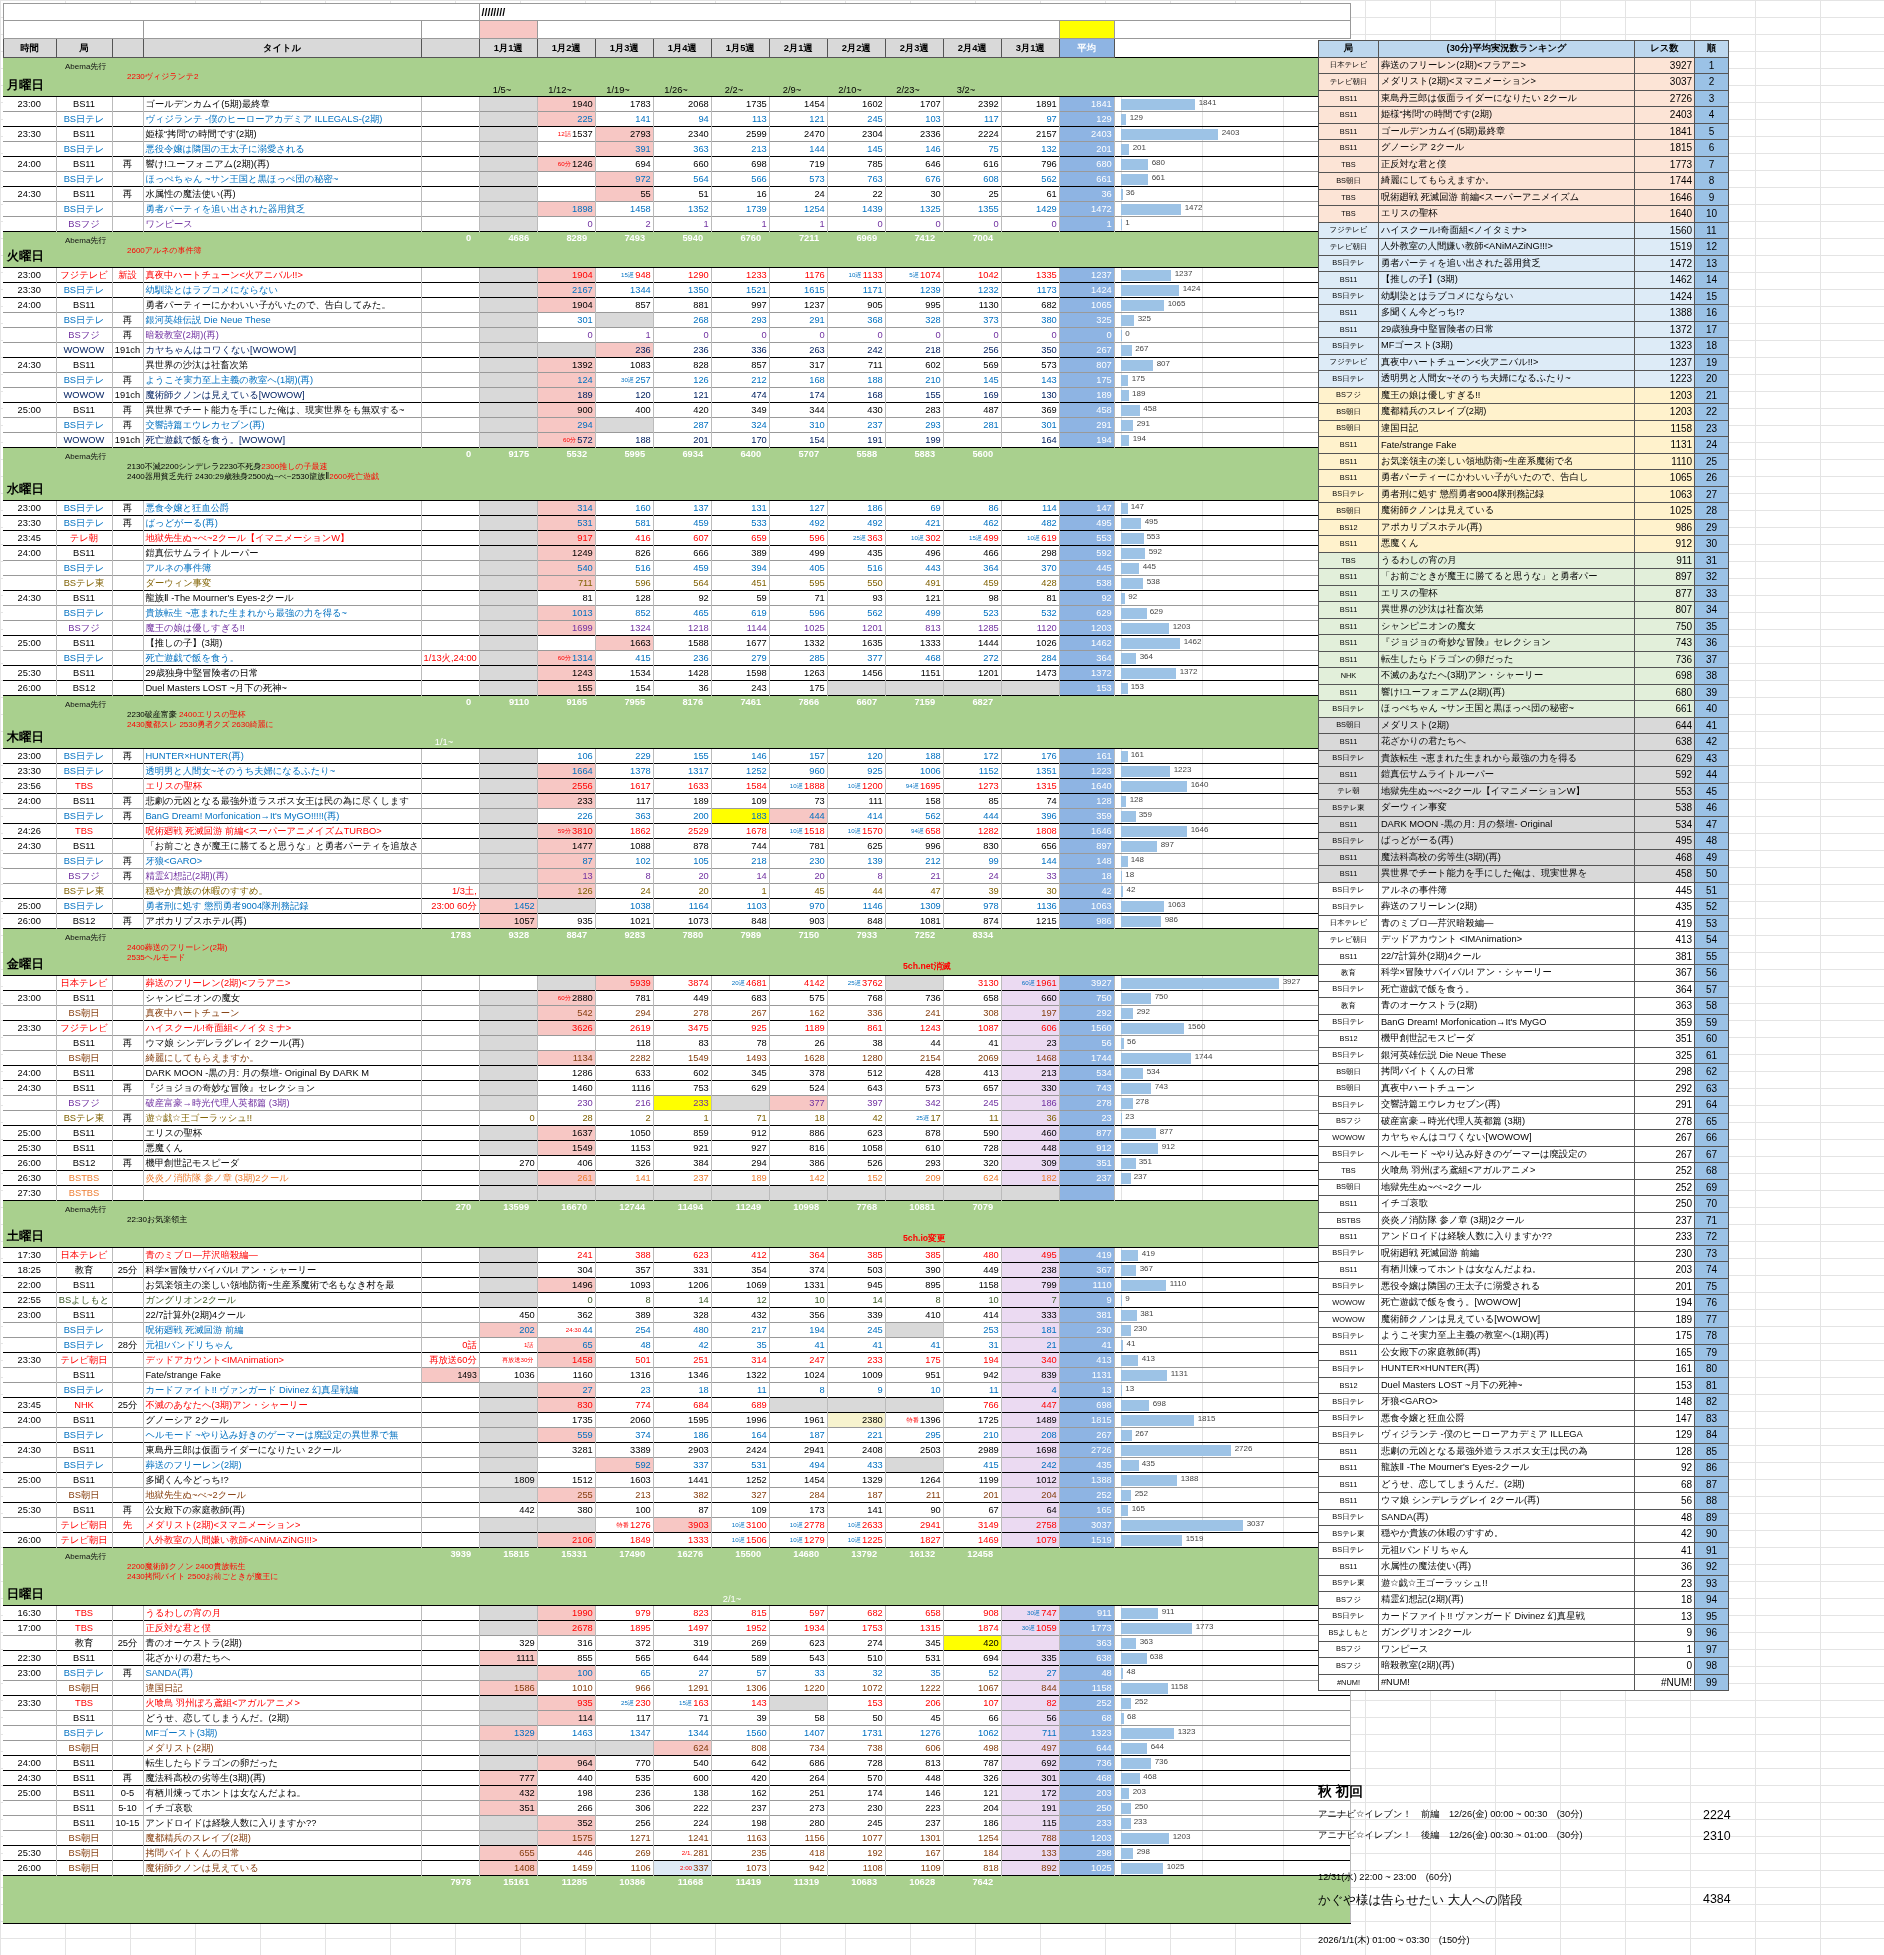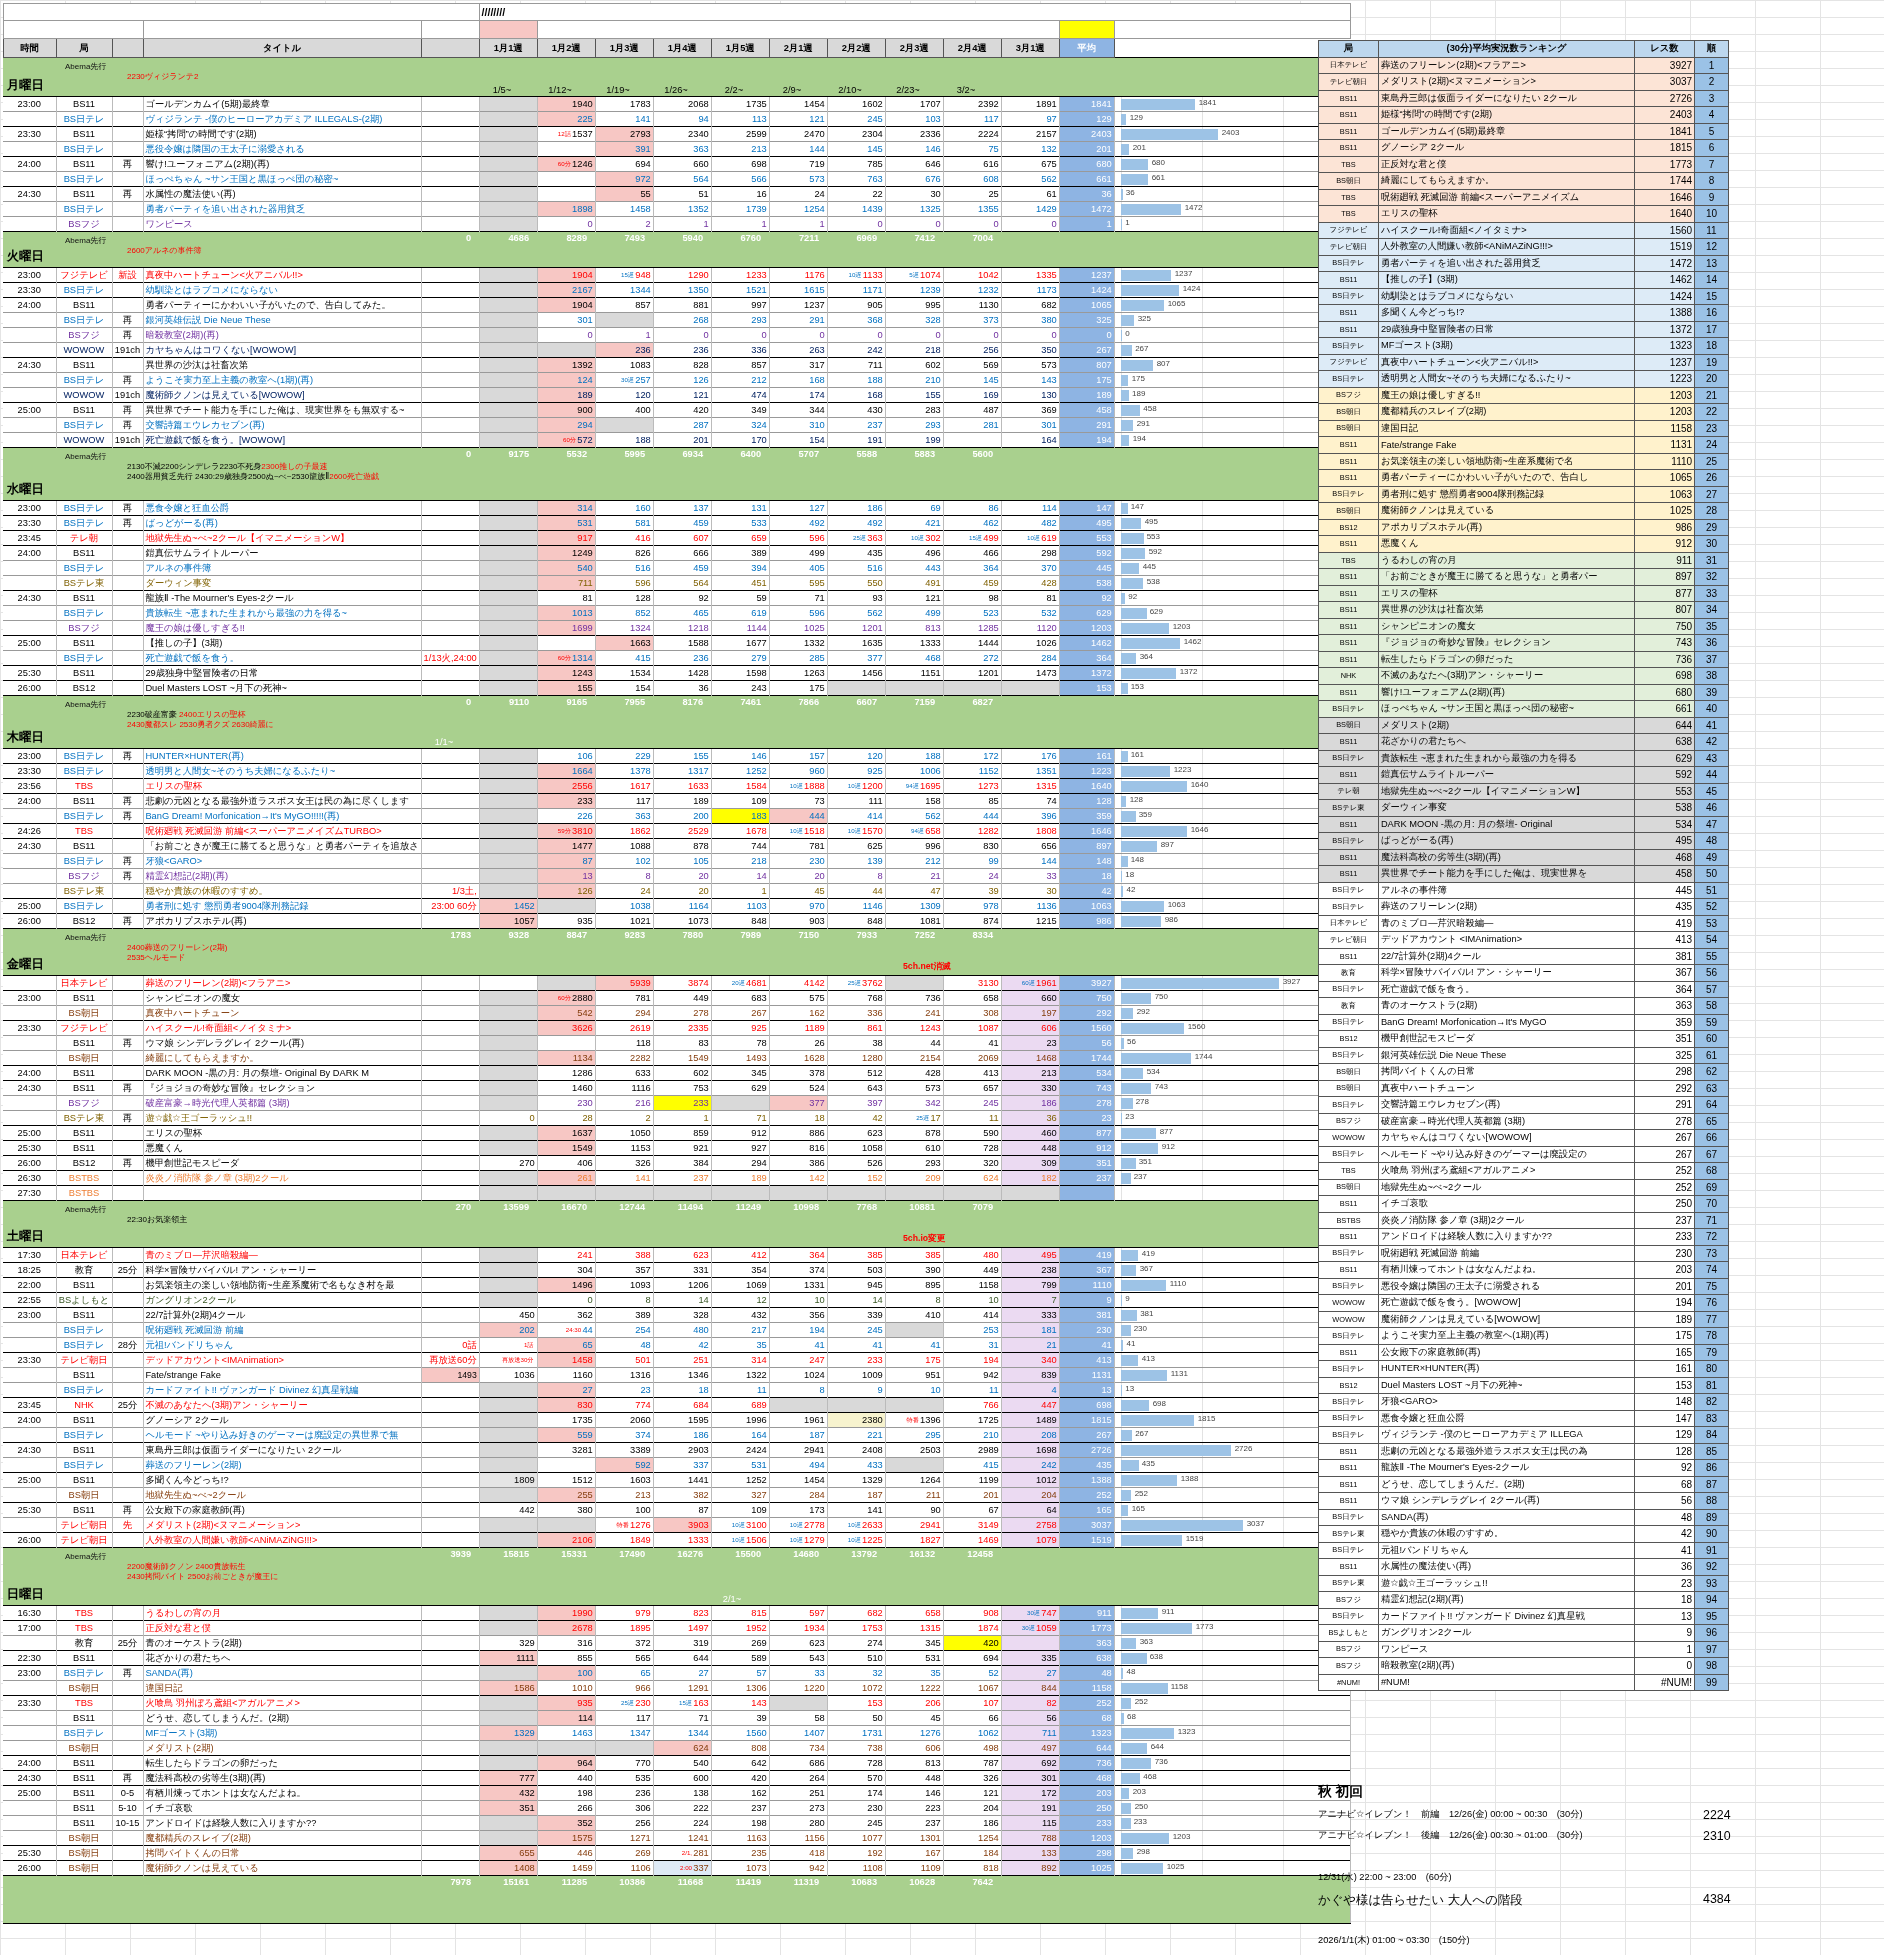--- a/index.html
+++ b/index.html
@@ -248,21 +248,21 @@
           <td class="pre"></td>
           <td class="wk" style="color:#000000;background:#D9D9D9"></td>
           <td class="wk" style="color:#000000;background:#F7C7C4"><span class="note red">60分</span>1246</td>
           <td class="wk" style="color:#000000">694</td>
           <td class="wk" style="color:#000000">660</td>
           <td class="wk" style="color:#000000">698</td>
           <td class="wk" style="color:#000000">719</td>
           <td class="wk" style="color:#000000">785</td>
           <td class="wk" style="color:#000000">646</td>
           <td class="wk" style="color:#000000">616</td>
-          <td class="wk" style="color:#000000">675</td>
+          <td class="wk" style="color:#000000">796</td>
           <td class="avg">680</td>
           <td class="barc">
             <div class="bar" style="width:27px"></div>
             <span class="blabel" style="left:37px">680</span>
           </td>
         </tr>
         <tr class="r">
           <td class="time"></td>
           <td class="sta" style="color:#0070C0">BS日テレ</td>
           <td class="sub" style="color:#000"></td>
@@ -1329,21 +1329,21 @@
         </tr>
         <tr class="r grp">
           <td class="time">23:30</td>
           <td class="sta" style="color:#FF0000">フジテレビ</td>
           <td class="sub" style="color:#000"></td>
           <td class="title" style="color:#FF0000">ハイスクール!奇面組&lt;ノイタミナ&gt;</td>
           <td class="pre"></td>
           <td class="wk" style="color:#FF0000;background:#D9D9D9"></td>
           <td class="wk" style="color:#FF0000;background:#F7C7C4">3626</td>
           <td class="wk" style="color:#FF0000">2619</td>
-          <td class="wk" style="color:#FF0000">2335</td>
+          <td class="wk" style="color:#FF0000">3475</td>
           <td class="wk" style="color:#FF0000">925</td>
           <td class="wk" style="color:#FF0000">1189</td>
           <td class="wk" style="color:#FF0000">861</td>
           <td class="wk" style="color:#FF0000">1243</td>
           <td class="wk" style="color:#FF0000">1087</td>
           <td class="wk" style="color:#FF0000;background:#EBDAF2">606</td>
           <td class="avg">1560</td>
           <td class="barc">
             <div class="bar" style="width:63px"></div>
             <span class="blabel" style="left:73px">1560</span>

